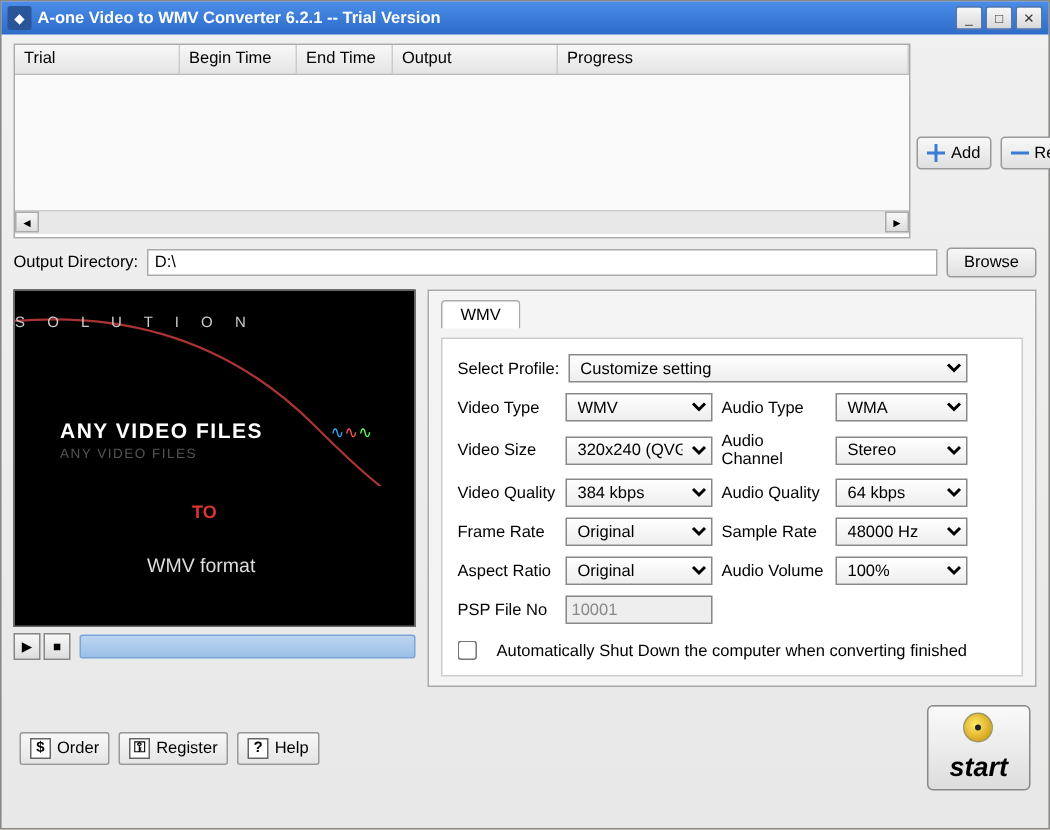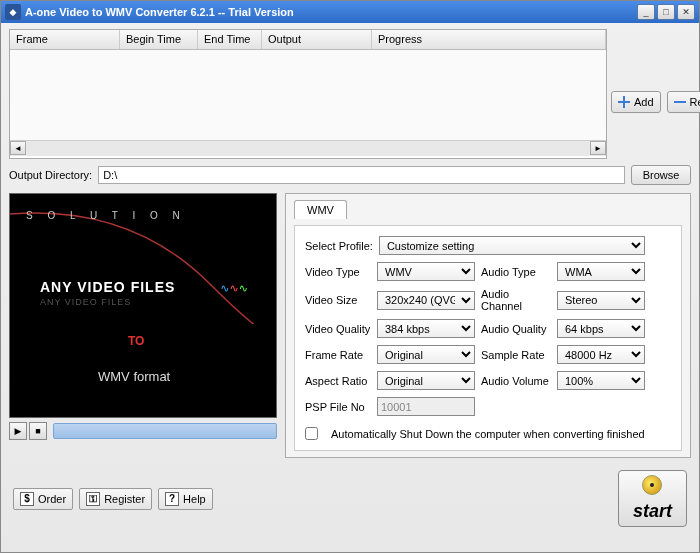--- a/index.html
+++ b/index.html
@@ -22,21 +22,21 @@
 .sidebtn { height: 22px; background: linear-gradient(#f8f8f8,#e0e0e0); border: 1px solid #999; border-radius: 3px; display:flex;align-items:center;padding:0 6px;gap:4px; }
 .sidebtn .ic { width:12px;height:2px;background:#3a7bd5; }
 .outdir { display:flex; align-items:center; gap:6px; margin-top: 6px; }
 .outdir label { }
 .outdir input { flex:1; height:18px; border:1px solid #aaa; padding:0 4px; background:#fff; }
 .outdir .br { width:60px;height:20px;background:linear-gradient(#f8f8f8,#e0e0e0);border:1px solid #999;border-radius:3px;display:flex;align-items:center;justify-content:center; }
 .midrow { display:flex; gap:8px; margin-top:8px; }
 .preview { width:268px; }
 .preview .vid { width:268px;height:225px;background:#000;border:1px solid #666;position:relative;overflow:hidden; }
 .preview .curve { position:absolute;top:10px;left:0;right:0;height:120px; }
-.preview .t1 { position:absolute;top:16px;left:16px;color:#ccc;letter-spacing:6px;font-size:10px; }
+.preview .t1 { position:absolute;top:16px;left:0;color:#ccc;letter-spacing:6px;font-size:10px; }
 .preview .t2 { position:absolute;top:85px;left:30px;color:#fff;font-weight:bold;font-size:14px;letter-spacing:1px; }
 .preview .t2r { position:absolute;top:103px;left:30px;color:#555;font-size:9px;letter-spacing:1px; }
 .preview .wav { position:absolute;top:78px;right:28px;font-size:22px; }
 .preview .t3 { position:absolute;top:140px;left:118px;color:#d33;font-weight:bold;font-size:12px; }
 .preview .t4 { position:absolute;top:175px;left:88px;color:#ddd;font-size:13px; }
 .preview .ctrls { display:flex;align-items:center;gap:2px;margin-top:4px; }
 .preview .pbtn { width:18px;height:18px;background:linear-gradient(#f8f8f8,#ddd);border:1px solid #888;display:flex;align-items:center;justify-content:center;font-size:9px; }
 .preview .slider { flex:1;height:16px;background:linear-gradient(#bcd4f0,#9cc0e8);border:1px solid #7aa5d8;border-radius:2px;margin-left:4px; }
 .settings { flex:1; border:1px solid #aaa; background:#f4f4f4; padding:6px 8px; }
 .tabrow { display:flex;margin-bottom:6px; }
@@ -68,21 +68,21 @@
       <div class="sysbtn">_</div>
       <div class="sysbtn">□</div>
       <div class="sysbtn">✕</div>
     </div>
   </div>
 
   <div class="content">
     <div class="toprow">
       <div class="tablepanel" style="width:598px;">
         <div class="tableheader">
-          <div class="col" style="width:110px">Frame</div>
+          <div class="col" style="width:110px">Trial</div>
           <div class="col" style="width:78px">Begin Time</div>
           <div class="col" style="width:64px">End Time</div>
           <div class="col" style="width:110px">Output</div>
           <div class="col" style="flex:1">Progress</div>
         </div>
         <div class="tablebody"></div>
         <div class="scrollbar">
           <div class="sbtn">◄</div>
           <div class="track"></div>
           <div class="sbtn">►</div>

